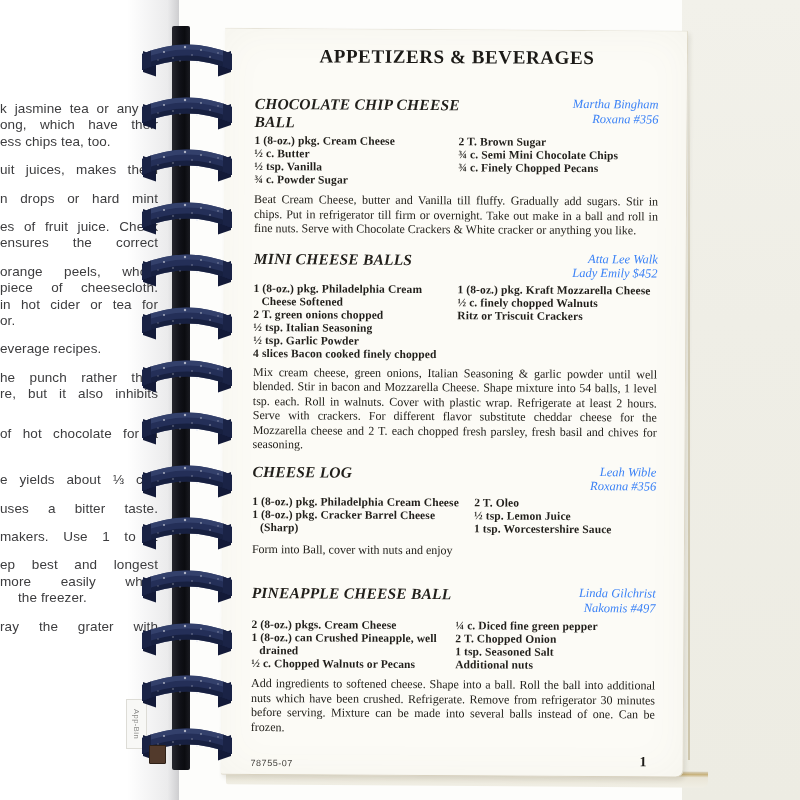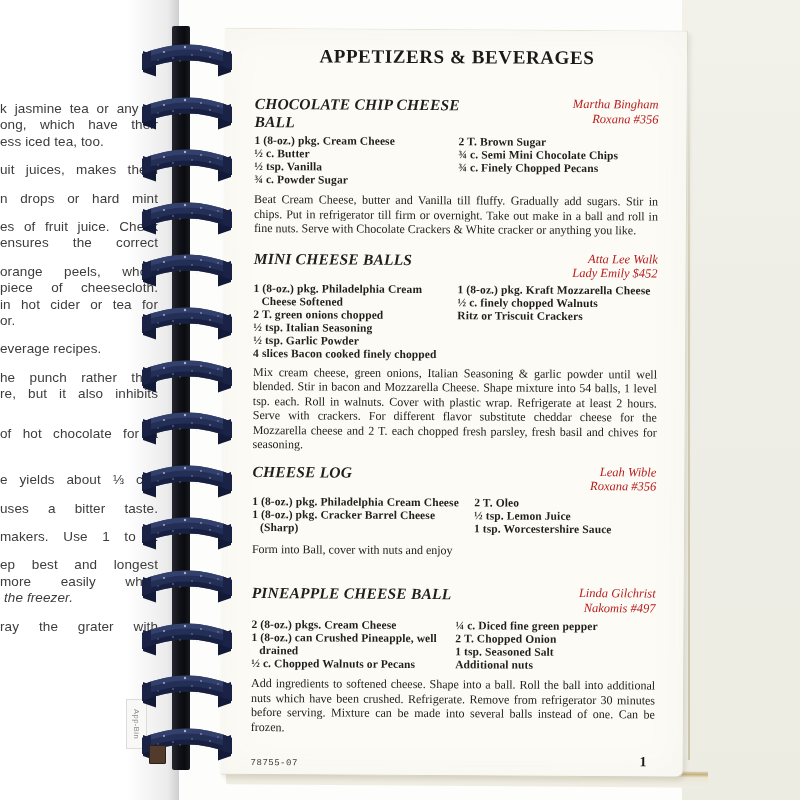--- a/index.html
+++ b/index.html
@@ -21,52 +21,52 @@
   .left-page::after{content:"";position:absolute;right:0;top:0;width:52px;height:100%;
     background:linear-gradient(90deg,rgba(0,0,0,0) 0%,rgba(60,60,70,0.10) 78%,rgba(30,30,40,0.22) 100%);}
   .lp-text{position:absolute;left:0;top:101px;width:158px;
     font-family:"Liberation Sans","DejaVu Sans",sans-serif;
     font-size:13.5px;line-height:16.4px;color:#3c3c3e;letter-spacing:0.1px;}
   .lp-line{white-space:nowrap;}
   .lp-line.fill{white-space:normal;text-align:justify;text-align-last:justify;}
   .lp-line.g1{margin-top:12px;}
   .lp-line.g2{margin-top:23px;}
   .lp-line.g3{margin-top:30px;}
-  .lp-line.ind{padding-left:4px;font-style:italic;}
+  .lp-line.ind{padding-left:18px;}
   
   .right-page{position:absolute;left:225px;top:28px;width:463px;height:747px;
     background:#fcfbf6;
     border-top:1px solid #e7e4d9;border-right:1px solid #ddd8c8;border-bottom:1px solid #d8d2c0;
     box-shadow:inset 0 0 40px rgba(120,110,80,0.05), 2px 3px 4px rgba(90,85,60,0.12);
     border-radius:0 0 8px 2px;
     transform:rotate(0.35deg);transform-origin:30px 20px;
     box-sizing:border-box;padding:16px 28px 0 30px;color:#211f1b;}
   .page-title{font-size:19px;line-height:22px;font-weight:bold;letter-spacing:0.6px;
     text-align:center;color:#1c1a17;}
   .sec{margin-top:14px;}
   .sec1{margin-top:28px;}
   .sec3{margin-top:11px;}
   .sec4{margin-top:28px;}
   .rhead{display:flex;justify-content:space-between;align-items:flex-start;}
   .rtitle{font-style:italic;font-weight:bold;font-size:15.5px;line-height:18px;
     letter-spacing:0.2px;max-width:225px;}
-  .rby{font-style:italic;font-size:12.5px;line-height:14.5px;text-align:right;color:#b91c1c;}
+  .rby{font-style:italic;font-size:12.5px;line-height:14.5px;text-align:right;color:#3b82f6;}
   .ingrow{display:flex;margin-top:3px;}
   .ingcol{font-weight:bold;font-size:11.5px;line-height:13px;letter-spacing:0.1px;}
   .ingcol.colL{width:204px;flex:none;}
   .sec3 .ingcol.colL{width:222px;}
   .ingcol.colR{flex:1;}
   .ing{padding-left:8px;text-indent:-8px;}
   .rdir{font-size:12px;line-height:14.5px;text-align:justify;margin-top:5px;color:#24221d;}
   .sec1 .rdir{margin-top:6px;}
   .sec3 .rdir{margin-top:8px;}
   .sec4 .ingrow{margin-top:5px;}
   .sec4 .rdir{margin-top:6px;}
   .pfooter{display:flex;justify-content:space-between;align-items:flex-end;margin-top:18px;}
-  .pcode{font-family:Liberation Mono, monospace;font-size:9px;
+  .pcode{font-family:Liberation Sans, sans-serif;font-size:9px;
     letter-spacing:0.5px;color:#45433e;}
   .pnum{font-weight:bold;font-size:14px;color:#1d1b18;padding-right:8px;}
   
   .spine-bar{position:absolute;left:172px;top:26px;width:18px;height:744px;border-radius:2px;
     background:linear-gradient(90deg,#26272e 0%,#101117 45%,#0b0c10 70%,#1a1b21 100%);}
   .rings{position:absolute;left:140px;top:30px;width:94px;}
   .ring{position:relative;width:94px;height:47px;margin-bottom:5.6px;}
   .binding-label{position:absolute;left:126px;top:699px;width:21px;height:50px;
     background:#f8f8f6;border:1px solid #dddcd6;box-sizing:border-box;
     display:flex;align-items:center;justify-content:center;}
@@ -79,21 +79,21 @@
 <body>
 
 <div class="bg-right"></div>
 <div class="underpage-line"></div>
 <div class="stack-bottom"></div>
 
 <div class="left-page">
   <div class="lp-text">
       <div class="lp-line fill">k jasmine tea or any of</div>
       <div class="lp-line fill">ong, which have their</div>
-      <div class="lp-line">ess iced tea, too.</div>
+      <div class="lp-line">ess chips tea, too.</div>
       <div class="lp-line fill g1">uit juices, makes them</div>
       <div class="lp-line fill g1">n drops or hard mint</div>
       <div class="lp-line fill g1">es of fruit juice. Check</div>
       <div class="lp-line fill">ensures the correct</div>
       <div class="lp-line fill g1">orange peels, whole</div>
       <div class="lp-line fill">piece of cheesecloth.</div>
       <div class="lp-line fill">in hot cider or tea for</div>
       <div class="lp-line">or.</div>
       <div class="lp-line g1">everage recipes.</div>
       <div class="lp-line fill g1">he punch rather than</div>

